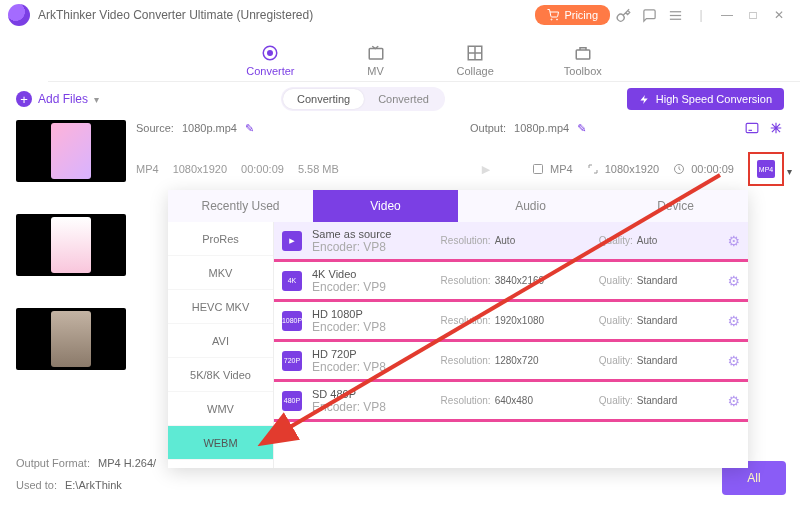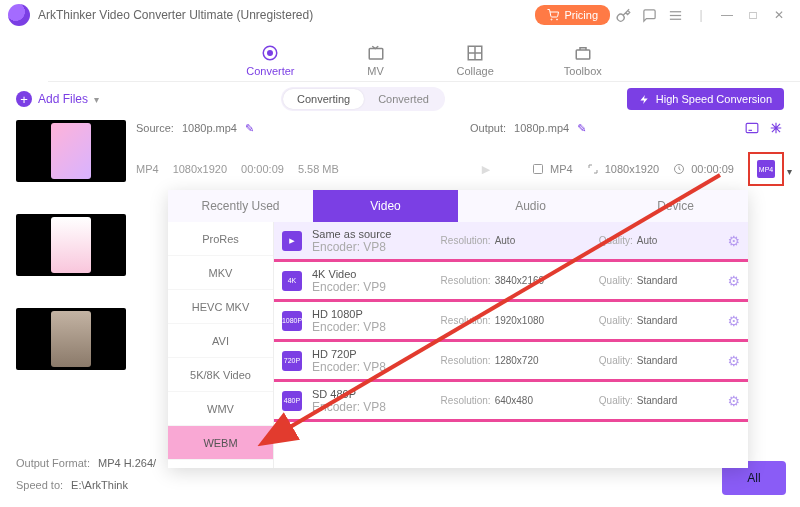--- a/index.html
+++ b/index.html
@@ -52,39 +52,39 @@
   .side-thumbs .thumb { width: 110px; height: 62px; }
 
   
   .format-panel { position: absolute; left: 168px; top: 190px; width: 580px; background: #fff; box-shadow: 0 4px 18px rgba(0,0,0,.15); z-index: 10; }
   .fp-tabs { display: flex; height: 32px; }
   .fp-tab { flex: 1; display: flex; align-items: center; justify-content: center; color: #888; font-size: 12px; cursor: pointer; background: #faf8ff; }
   .fp-tab.active { background: #7b3fe4; color: #fff; }
   .fp-body { display: flex; height: 246px; }
   .fp-side { width: 106px; border-right: 1px solid #eee; overflow: hidden; }
   .fp-side-item { height: 34px; display: flex; align-items: center; justify-content: center; color: #777; font-size: 11px; border-bottom: 1px solid #f5f5f5; cursor: pointer; }
-  .fp-side-item.sel { background: #f9a8d4; color: #555; }
+  .fp-side-item.sel { background: #5eead4; color: #555; }
   .fp-list { flex: 1; overflow: hidden; }
   .preset { height: 40px; display: flex; align-items: center; gap: 10px; padding: 0 8px; border-bottom: 3px solid #ec4899; cursor: pointer; }
   .preset.sel { background: #f3edff; }
   .p-ic { width: 20px; height: 20px; border-radius: 3px; background: #7b3fe4; color:#fff; font-size:7px; display:flex; align-items:center; justify-content:center; flex:0 0 auto; }
   .p-main { width: 120px; display:flex; flex-direction:column; justify-content:center; }
   .p-title { color:#555; font-size:11px; }
   .p-sub { color:#aaa; font-size:12px; }
   .p-res { width: 150px; display:flex; gap:4px; color:#aaa; font-size:10px; }
   .p-res .val { color:#666; }
   .p-q { width: 120px; display:flex; gap:4px; color:#aaa; font-size:10px; }
   .p-q .val { color:#666; }
   .p-gear { margin-left:auto; color:#b79cf0; font-size:14px; cursor:pointer; }
 
   
   .bottom { position:absolute; left:0; right:0; bottom:4px; height:54px; padding: 6px 16px; display:flex; flex-direction:column; gap:6px; font-size:11px; color:#888; }
   .bottom-row { display:flex; align-items:center; gap:8px; }
   .out-val { color:#666; padding:2px 10px 2px 0; }
-  .convert-all { position:absolute; right:14px; bottom:12px; width:64px; height:34px; background:#8a5cf6; color:#0f172a; border-radius:4px; display:flex; align-items:center; justify-content:center; font-size:12px; cursor:pointer; }
+  .convert-all { position:absolute; right:14px; bottom:12px; width:64px; height:34px; background:#8a5cf6; color:#fef9c3; border-radius:4px; display:flex; align-items:center; justify-content:center; font-size:12px; cursor:pointer; }
 
   
   .arrow-svg { position:absolute; left:0; top:0; width:800px; height:507px; pointer-events:none; z-index:20; }
 </style>
 </head>
 <body>
 
 <div class="titlebar">
   <div class="logo"></div>
   <div class="title-text">ArkThinker Video Converter Ultimate (Unregistered)</div>
@@ -353,21 +353,21 @@
       </div>
   </div>
 </div>
 
 <div class="bottom">
   <div class="bottom-row">
     <span>Output Format:</span>
     <span class="out-val">MP4 H.264/</span>
   </div>
   <div class="bottom-row">
-    <span>Speed to:</span>
+    <span>Used to:</span>
     <span class="out-val">E:\ArkThink</span>
   </div>
 </div>
 <div class="convert-all">
     <span>All</span>
   </div>
 
 <svg class="arrow-svg" viewBox="0 0 800 507">
   <defs>
       <marker id="ah" markerWidth="10" markerHeight="8" refX="2" refY="4" orient="auto">

